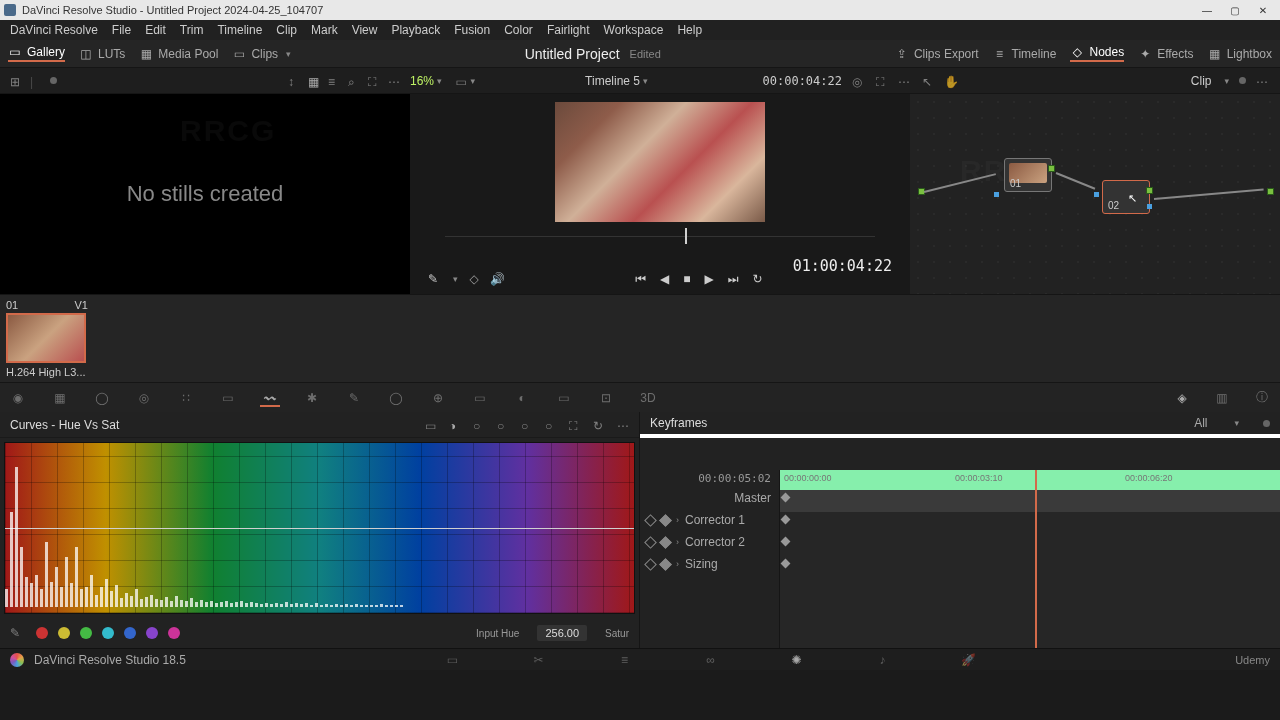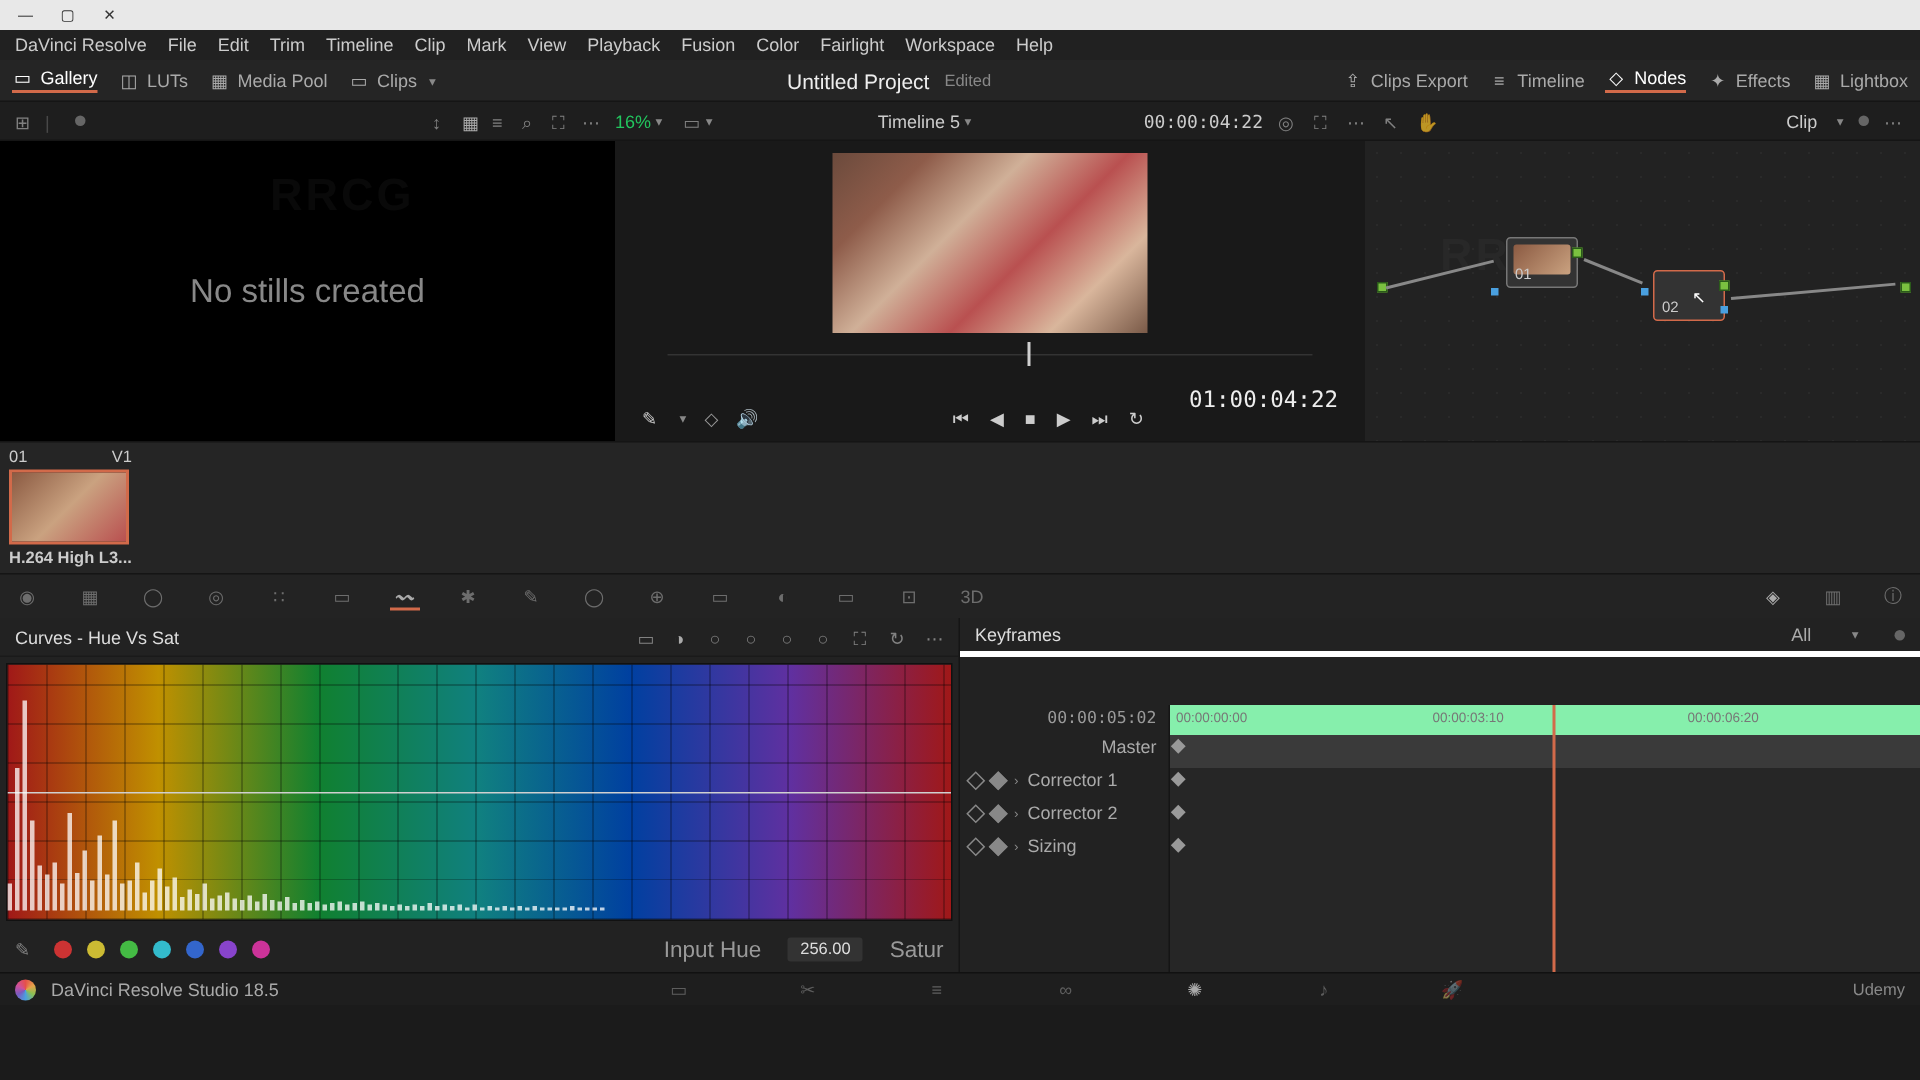--- a/index.html
+++ b/index.html
@@ -19,21 +19,21 @@
 .tool-item { display: flex; align-items: center; gap: 5px; color: #aaa; font-size: 12px; }
 .tool-icon { width: 14px; height: 14px; display: inline-flex; align-items: center; justify-content: center; }
 .project-title { color: #eee; font-size: 14px; font-weight: 400; }
 .edited-tag { color: #888; font-size: 11px; margin-left: 10px; }
 .center-title { display:flex; align-items:center; }
 
 .viewer-bar { height: 26px; background: #1e1e1e; border-bottom: 1px solid #151515; display: flex; align-items: center; }
 .viewer-bar .vb-left { width: 410px; display: flex; align-items: center; gap: 8px; padding: 0 10px; }
 .viewer-bar .vb-center { flex: 1; display: flex; align-items: center; }
 .viewer-bar .vb-right { width: 370px; display: flex; align-items: center; justify-content: flex-end; gap: 10px; padding: 0 12px; }
-.vb-zoom { color: #22c55e; font-size: 12px; text-align: center; }
+.vb-zoom { color: #bef264; font-size: 12px; text-align: center; }
 .vb-tl-name { color: #ccc; font-size: 12px; }
 .vb-tc { color: #ccc; font-size: 12px; font-family: monospace; margin-left: auto; margin-right: 10px; }
 .small-icon { width: 12px; height: 12px; opacity: .7; }
 .chev { font-size: 9px; color: #888; margin-left: 3px; }
 .dot-ind { width: 7px; height: 7px; border-radius: 50%; background: #666; display:inline-block; }
 
 .main-row { display: flex; height: 200px; }
 .gallery-pane { width: 410px; background: #000000; display: flex; align-items: center; justify-content: center; color: #888; font-size: 22px; position:relative; }
 .viewer-pane { flex: 1; background: #191919; display: flex; flex-direction: column; align-items: center; justify-content: flex-start; padding-top: 8px; position:relative; }
 .viewer-img { width: 210px; height: 120px; background: linear-gradient(135deg, #6b4a3c 0%, #8e5c4a 20%, #d0b098 40%, #b95050 60%, #d9b69c 80%, #7a5a48 100%); border: none; position:relative; }
@@ -52,21 +52,21 @@
 .node-box.active { border:1px solid #d26a4a; }
 .node-thumb { position:absolute; left:4px; right:4px; top:4px; height:20px; background:linear-gradient(135deg,#8b5a42,#caa280); border-radius:2px; }
 .node-label { position:absolute; left:5px; bottom:2px; font-size:10px; color:#ccc; }
 .gconn { position:absolute; width:7px; height:7px; background:#7ac040; border:1px solid #2a5a1a; }
 .bconn { position:absolute; width:5px; height:5px; background:#4aa0e0; }
 
 .clip-strip { height: 88px; background: #252525; border-top:1px solid #151515; display:flex; align-items:flex-start; padding:4px 6px; gap:8px; }
 .clip-thumb { width: 82px; }
 .clip-thumb .hdr { display:flex; justify-content:space-between; font-size:11px; color:#ccc; }
 .clip-thumb .img { width:80px; height:50px; background:linear-gradient(135deg,#8b5a42,#caa280,#b95050); border:2px solid #d26a4a; margin-top:2px; }
-.clip-thumb .name { font-size:11px; color:#ccc; margin-top:3px; overflow:hidden; white-space:nowrap; text-overflow:ellipsis;font-weight:bold; }
+.clip-thumb .name { font-size:11px; color:#ccc; margin-top:3px; overflow:hidden; white-space:nowrap; text-overflow:ellipsis; }
 
 .palette-bar { height: 30px; background: #232323; border-top:1px solid #151515; display:flex; align-items:center; padding:0 8px; gap:18px; }
 .palette-bar .pal-icons { display:flex; gap:22px; align-items:center; }
 .palette-bar .pal-right { margin-left:auto; display:flex; gap:20px; align-items:center; }
 .pal-btn { width:20px; height:18px; display:flex; align-items:center; justify-content:center; opacity:.55; }
 .pal-btn.active { opacity:1; border-bottom:2px solid #d26a4a; }
 
 .panel-row { display:flex; height: 236px; }
 .curves-panel { flex: 1; background:#222; display:flex; flex-direction:column; border-right:1px solid #151515; }
 .panel-header { height:26px; display:flex; align-items:center; padding:0 10px; border-bottom:1px solid #1a1a1a; }
@@ -76,21 +76,21 @@
 .hue-grid-v::before { content:""; position:absolute; inset:0; background: repeating-linear-gradient(90deg, rgba(0,0,0,.25) 0 1px, transparent 1px 26px), repeating-linear-gradient(0deg, rgba(0,0,0,.25) 0 1px, transparent 1px 26px); }
 .hue-center-line { position:absolute; left:0; right:0; top:50%; height:1px; background:#d0d0d0; }
 .spectrum { position:absolute; left:0; right:0; bottom:6px; height:120px; display:flex; align-items:flex-end; }
 .peak { width:3px; background:rgba(255,255,255,.75); margin-right:2px; }
 
 .swatch-row { height:30px; display:flex; align-items:center; padding:0 10px; gap:12px; }
 .eyedrop { width:14px; height:14px; opacity:.7; }
 .swatch { width:12px; height:12px; border-radius:50%; }
 .field-group { margin-left:auto; display:flex; gap:18px; align-items:center; }
 .num-field { background:#333; padding:2px 8px; border-radius:2px; color:#ddd; font-size:11px; }
-.field-label { color:#999; font-size:15px; }
+.field-label { color:#999; font-size:10px; }
 
 .keyframe-panel { width: 640px; background:#222; display:flex; flex-direction:column; }
 .kf-header { height:26px; display:flex; align-items:center; padding:0 10px; border-bottom:4px solid #ffffff; }
 .kf-header .kfh-right { margin-left:auto; display:flex; gap:24px; align-items:center; }
 .kf-tracks-area { display:flex; flex:1;margin-top:32px; }
 .kf-left { width:140px; border-right:1px solid #151515; display:flex; flex-direction:column; }
 .kf-tc-left { text-align:right; color:#999; font-size:11px; font-family:monospace; padding:2px 8px; }
 .kf-row { height:22px; display:flex; align-items:center; padding:0 6px; gap:6px; }
 .kf-row.master { justify-content:flex-end; padding-right:8px; }
 .kf-row .diamond { width:9px; height:9px; transform:rotate(45deg); border:1px solid #888; }
@@ -109,20 +109,24 @@
 .pages-bar { flex:1; display:flex; justify-content:center; gap:68px; }
 .page-btn { width:18px; height:18px; opacity:.45; display:flex; align-items:center; justify-content:center; }
 .page-btn.active { opacity:1; }
 .udemy { color:#888; font-size:11px; }
 .watermark { position:absolute; font-size:30px; font-weight:bold; color:rgba(120,120,120,.08); pointer-events:none; letter-spacing:2px; }
 </style>
 </head>
 <body>
 
 <div class="titlebar">
+  <div class="title-left">
+    <div class="app-icon"></div>
+    <span>DaVinci Resolve Studio - Untitled Project 2024-04-25_104707</span>
+  </div>
   <div class="winbtns">
     <div class="winbtn">—</div>
     <div class="winbtn">▢</div>
     <div class="winbtn">✕</div>
   </div>
 </div>
 
 <div class="menubar">
   <span>DaVinci Resolve</span>
   <span>File</span>

